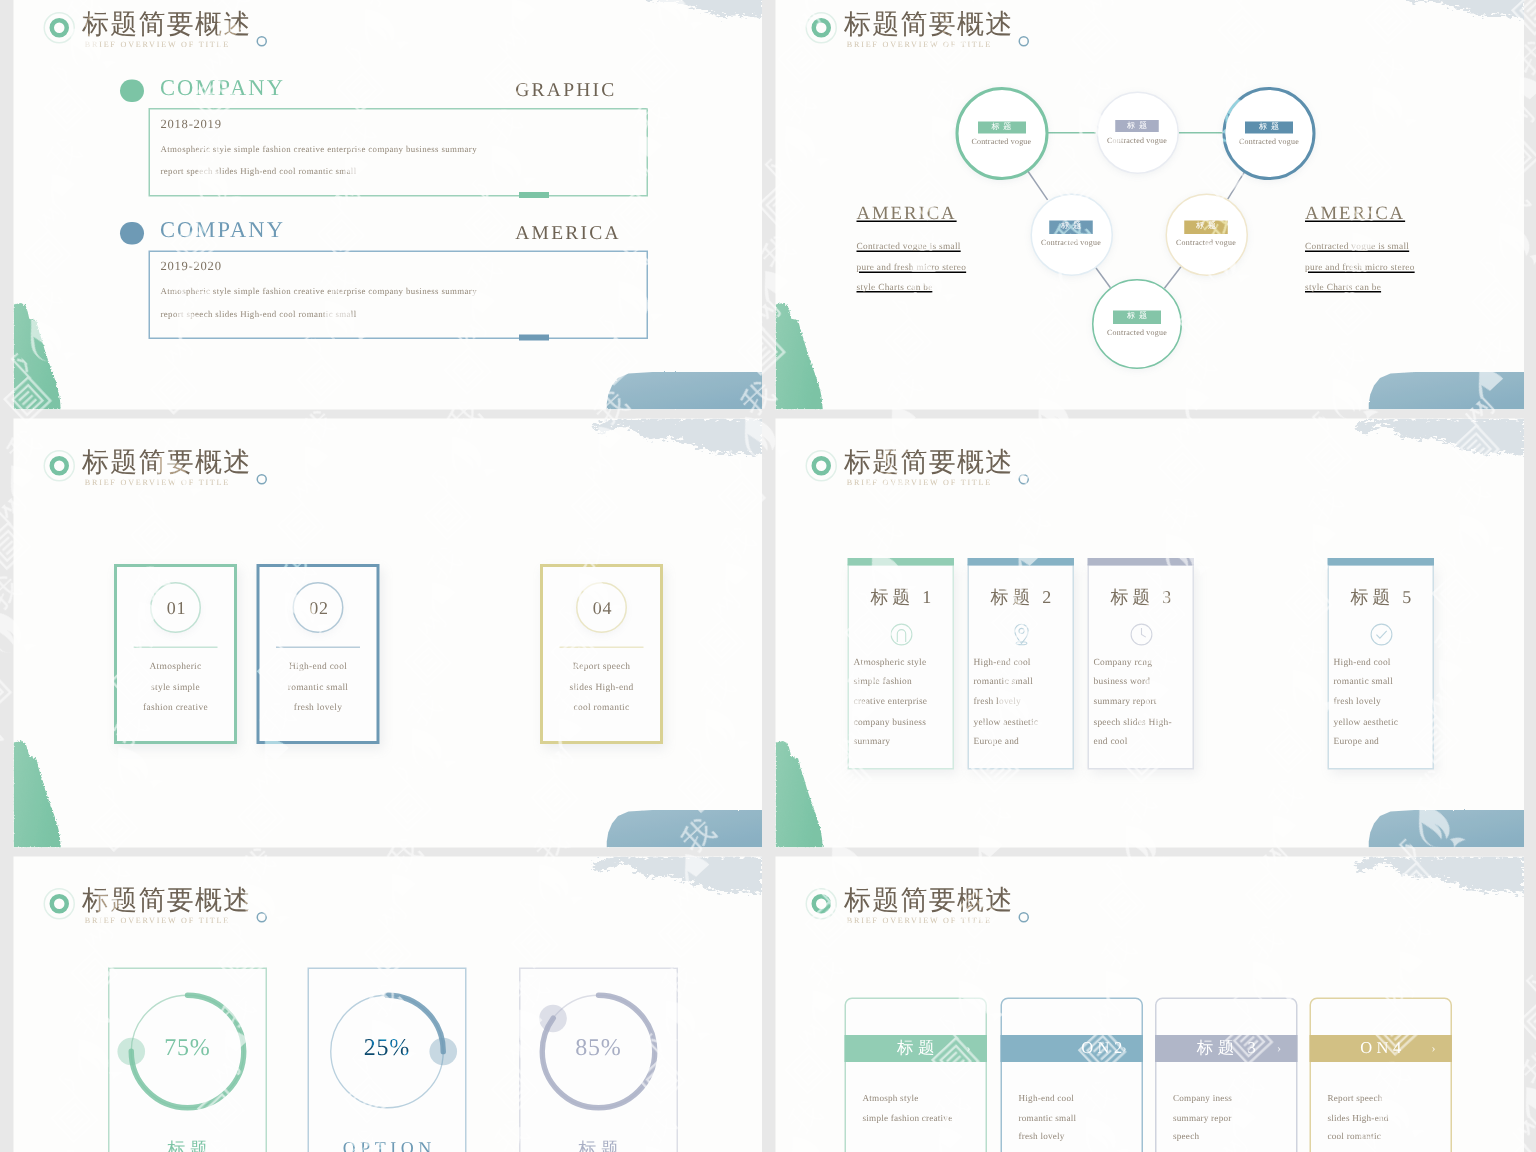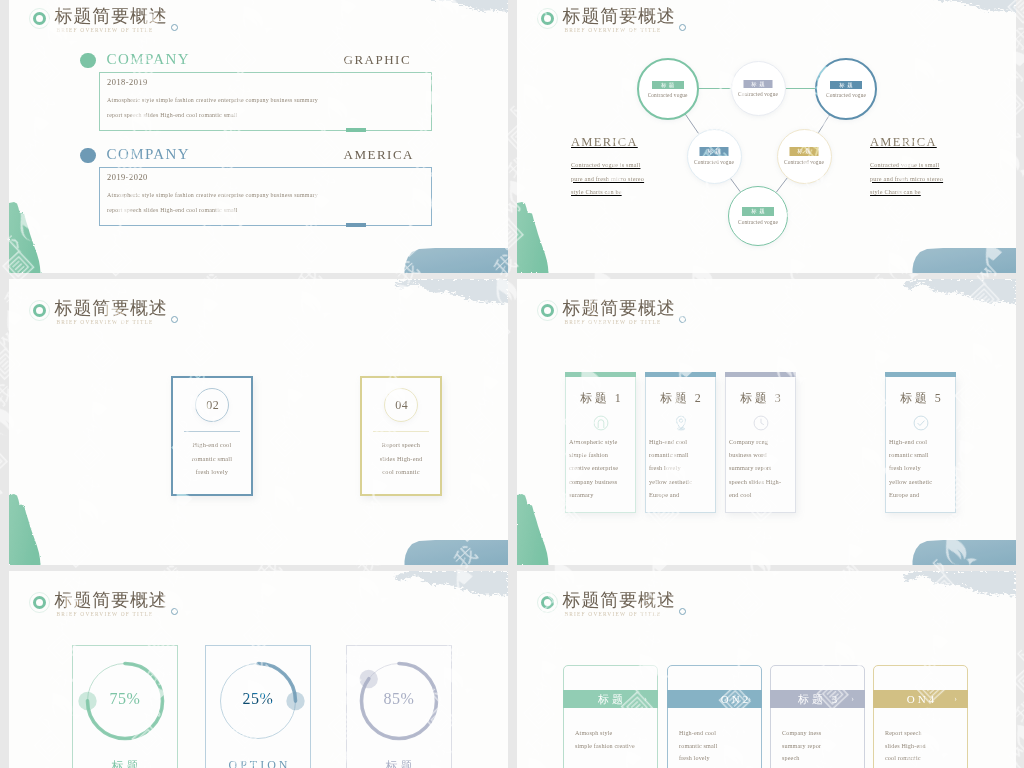--- a/index.html
+++ b/index.html
@@ -281,20 +281,30 @@
   <g filter="url(#rw3)" opacity=".62">
     <path d="M499 0 L400 0 L392 2 L386 5 L388 9 L394 10 L399 7 L405 4 L412 7 L418 12 L426 14 L438 13 L450 17 L462 21 L472 24 L486 23 L499 25 Z" fill="#c5d0d9"></path>
   </g>
 </svg>
 <div class="hdr">
   <span class="halo"></span>
   <span class="ringo"></span>
   <span class="ttl">标题简要概述</span>
   <span class="sub">BRIEF OVERVIEW OF TITLE</span>
   <span class="dot2"></span>
+</div>
+<div class="card3" style="left:67px;top:97px;border:2px solid #8ac8ae;box-shadow:2px 3px 7px rgba(140,150,165,.14);">
+  <span class="circ" style="border-color:#8ac8ae;opacity:.52;"></span>
+  <span class="num">01</span>
+  <span class="sep" style="background:#8ac8ae;opacity:.48;"></span>
+  <div class="bl">
+          <div>Atmospheric</div>
+          <div>style simple</div>
+          <div>fashion creative</div>
+        </div>
 </div>
 <div class="card3" style="left:162px;top:97px;border:2px solid #6d99b4;box-shadow:2px 3px 7px rgba(140,150,165,.14);">
   <span class="circ" style="border-color:#6d99b4;opacity:.52;"></span>
   <span class="num">02</span>
   <span class="sep" style="background:#6d99b4;opacity:.48;"></span>
   <div class="bl">
           <div>High-end cool</div>
           <div>romantic small</div>
           <div>fresh lovely</div>
         </div>

